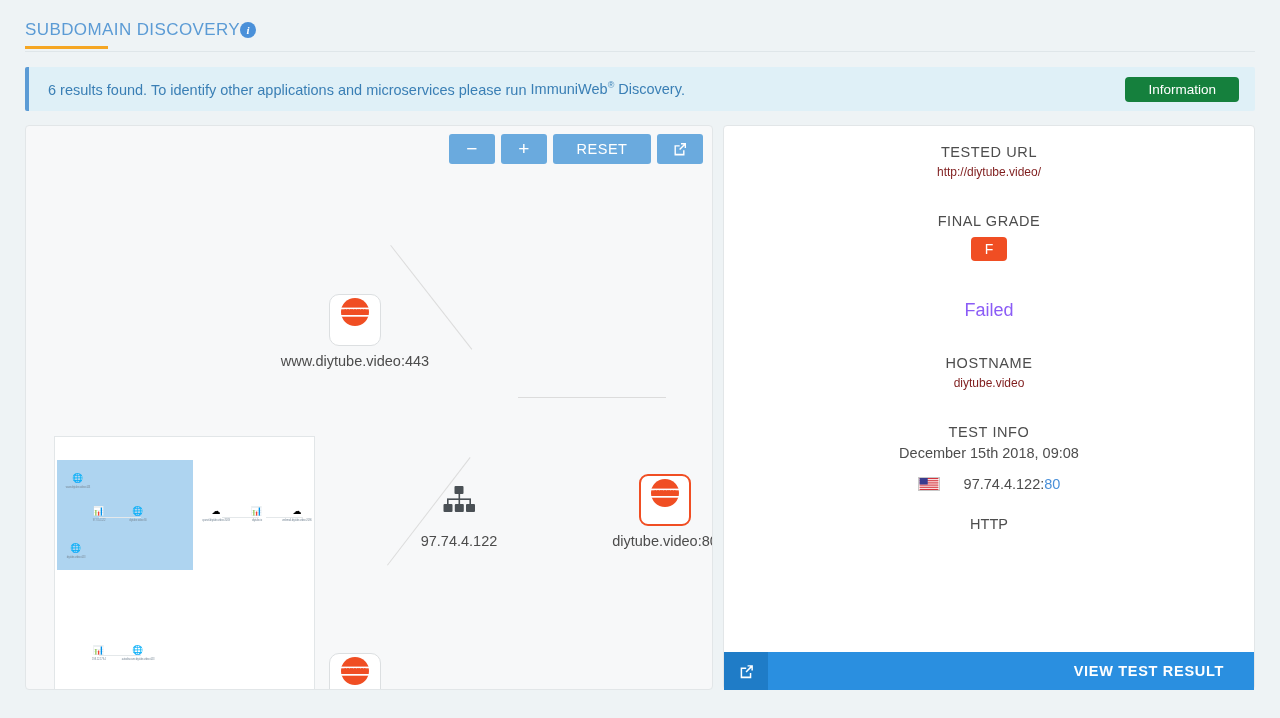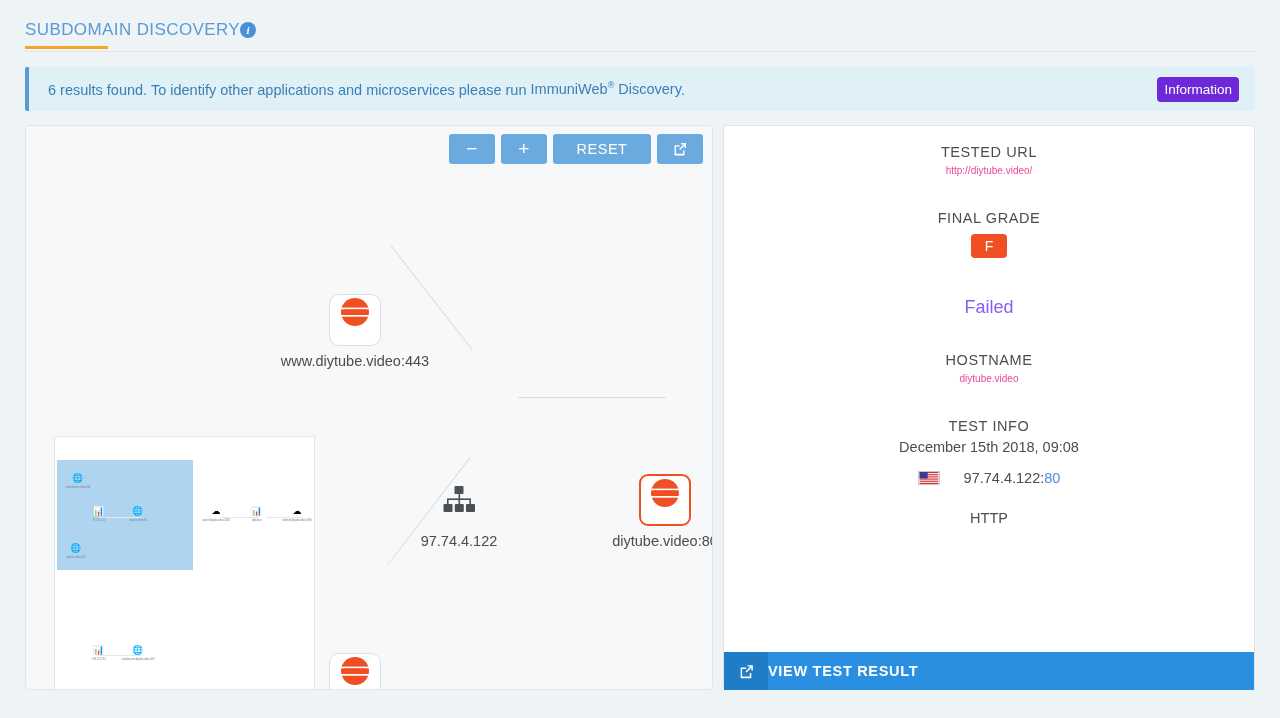--- a/index.html
+++ b/index.html
@@ -73,24 +73,24 @@
     font-size: 14.5px;
     color: #3a7fb5;
     flex: 1;
   }
   .alert-text a {
     color: #3a7fb5;
     text-decoration: none;
   }
   .alert-text sup { font-size: 9px; }
   .information-badge {
-    background: #6d28d9;
+    background: #15803d;
     color: #ffffff;
     font-size: 13.5px;
-    padding: 5px 7px;
+    padding: 5px 23px;
     border-radius: 4px;
     white-space: nowrap;
   }
 
   
   .content-wrap {
     margin: 14px 25px 0 25px;
     display: flex;
     gap: 10px;
     height: 565px;
@@ -214,22 +214,22 @@
     box-sizing: border-box;
   }
   .sp-block { text-align: center; }
   .sp-head {
     font-size: 14.5px;
     color: #4d4d4d;
     letter-spacing: 0.6px;
     font-weight: 400;
   }
   .sp-link {
-    font-size: 10px;
-    color: #ec4899;
+    font-size: 12px;
+    color: #7f1d1d;
     margin-top: 5px;
     text-decoration: none;
     display: block;
   }
   .sp-value {
     font-size: 14.5px;
     color: #4d4d4d;
     margin-top: 5px;
   }
   .grade-badge {
@@ -278,21 +278,21 @@
     width: 44px;
     height: 38px;
     background: #1f7cc7;
     display: flex;
     align-items: center;
     justify-content: center;
     flex-shrink: 0;
   }
   .view-btn-label {
     flex: 1;
-    text-align: left;
+    text-align: right;
     color: #ffffff;
     font-size: 14.5px;
     font-weight: bold;
     letter-spacing: 0.7px;
     padding-right: 30px;
   }
 </style>
 </head>
 <body>
 

